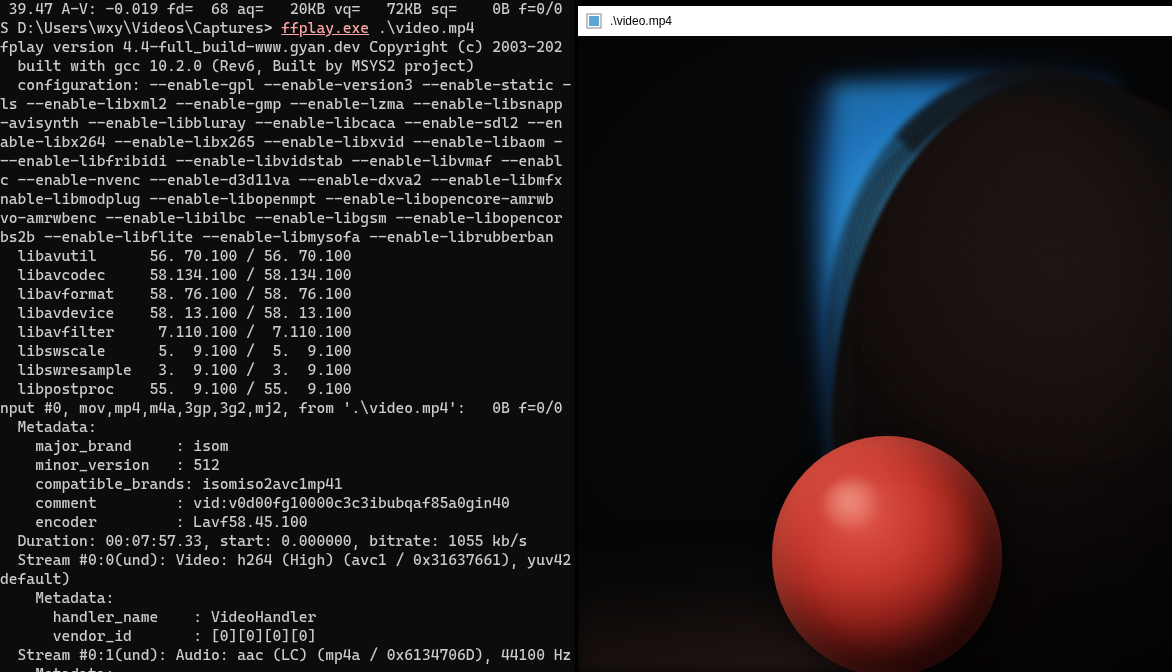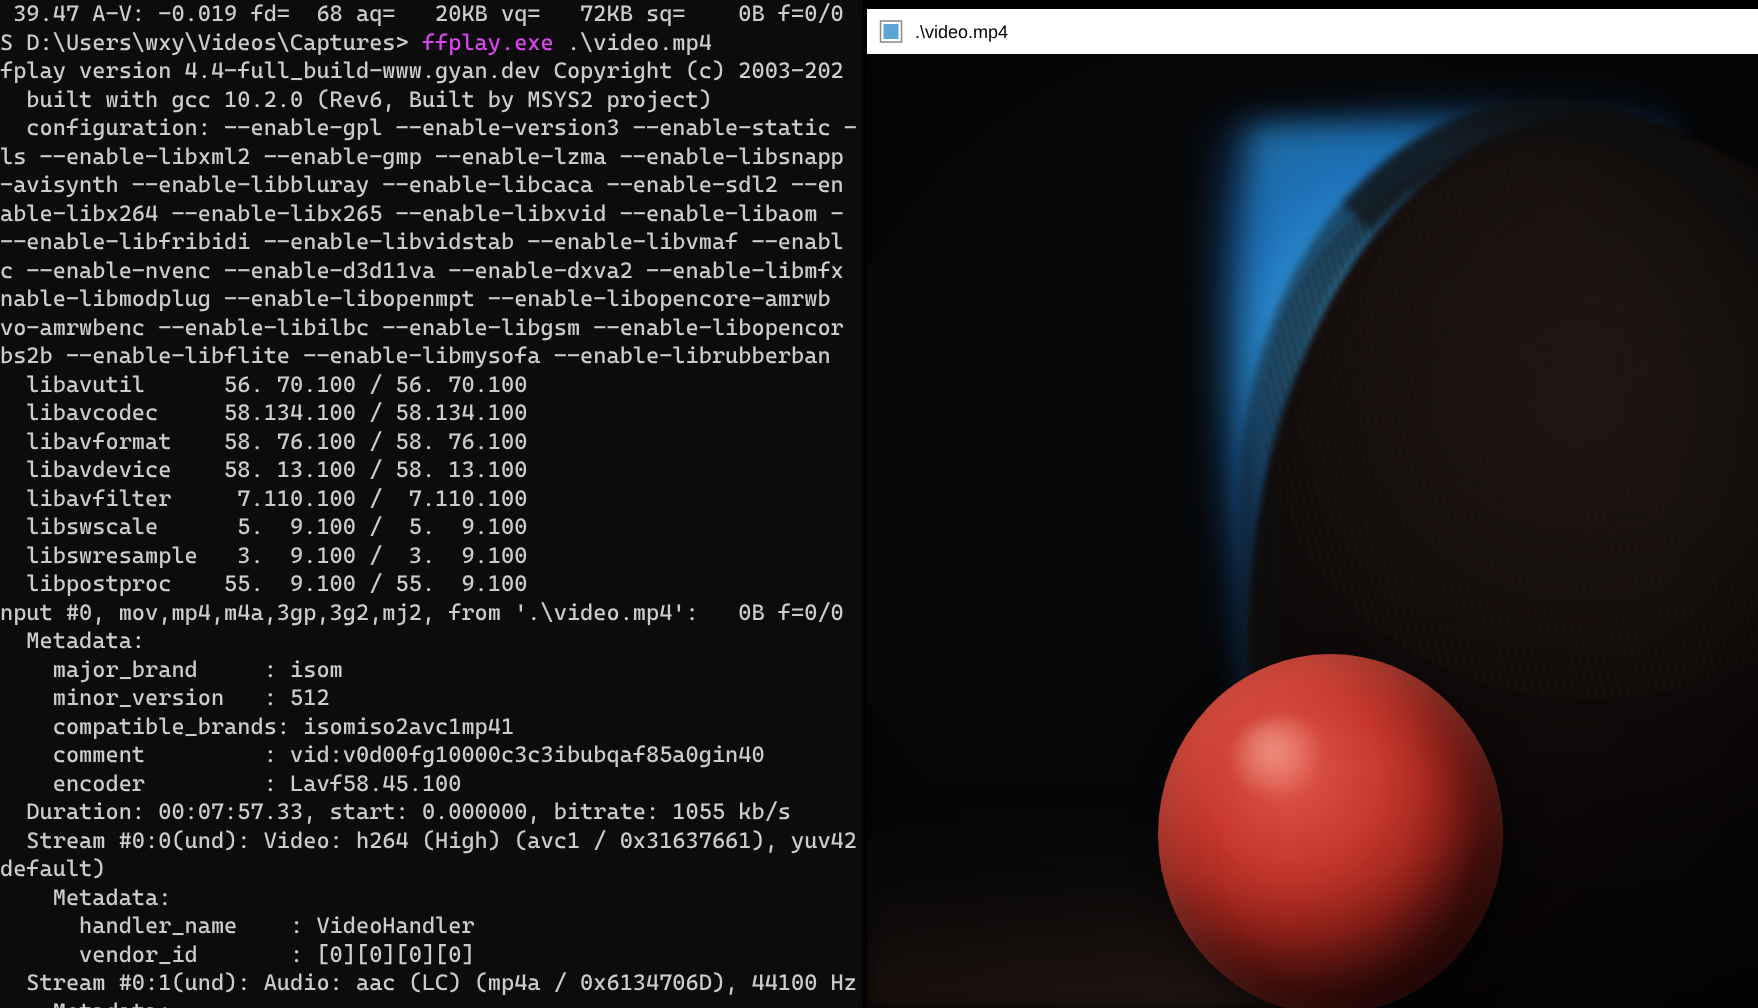--- a/index.html
+++ b/index.html
@@ -21,21 +21,21 @@
     color: #cccccc;
     font-size: 15px;
     line-height: 19px;
     white-space: pre;
     overflow: hidden;
     padding-top: 0;
   }
   .terminal .line {
     white-space: pre;
   }
-  .hl-cmd { color: #d946ef; }
+  .hl-cmd { color: #fca5a5; text-decoration: underline; }
   .player-window {
     position: absolute;
     left: 578px;
     top: 6px;
     width: 594px;
     height: 666px;
     background: #1a1a1a;
     box-shadow: -2px 0 6px rgba(0,0,0,0.4);
   }
   .player-titlebar {

